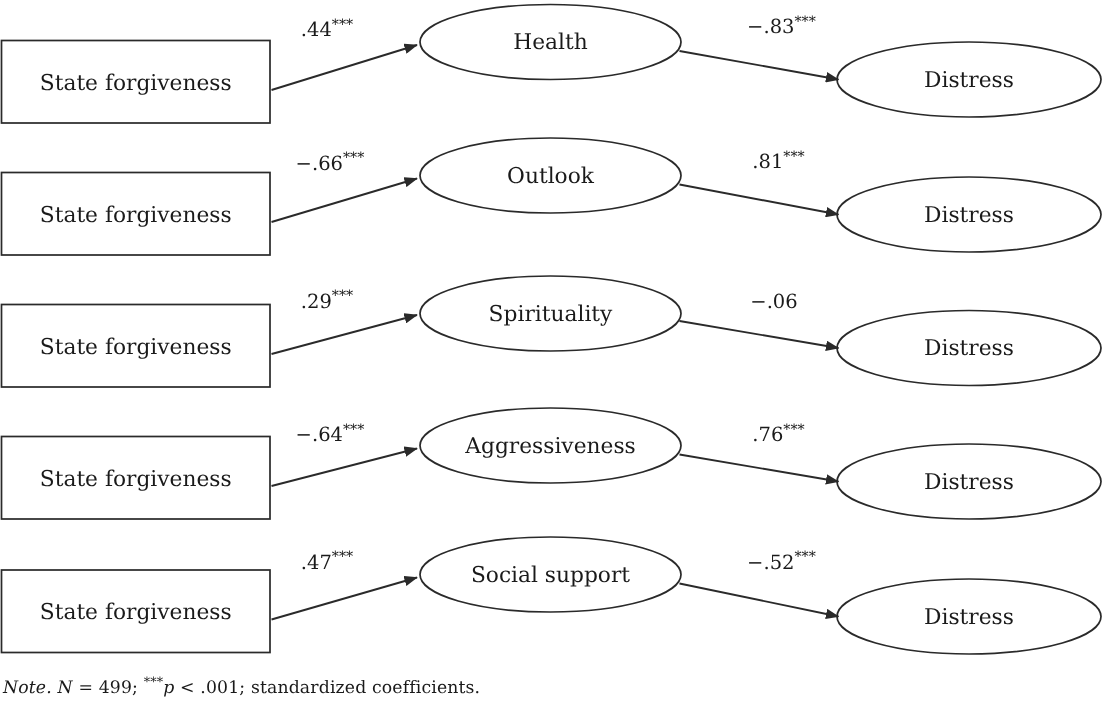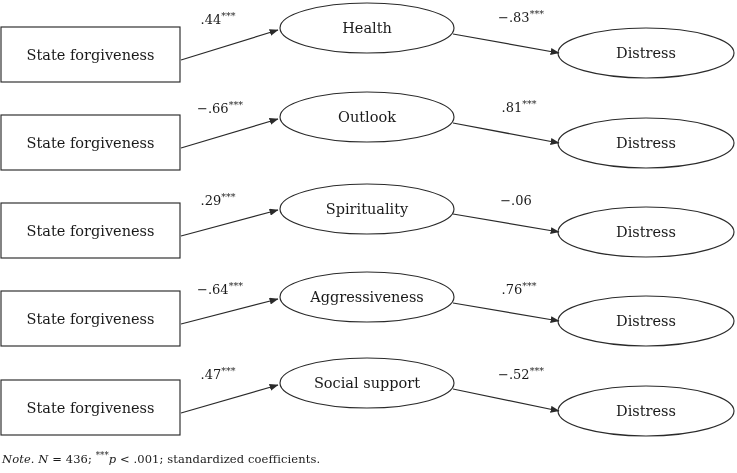--- a/index.html
+++ b/index.html
@@ -159,15 +159,15 @@
       <text class="node-label" x="646" y="412">Distress</text>
 
       <line class="path-line" x1="181" y1="413" x2="278" y2="385" marker-end="url(#arrowhead)"></line>
       <line class="path-line" x1="453" y1="389" x2="559" y2="411" marker-end="url(#arrowhead)"></line>
 
       <text class="coef-label" x="218" y="379"><tspan>.47</tspan><tspan baseline-shift="super" font-size="9.5">***</tspan></text>
       <text class="coef-label" x="521" y="379"><tspan>−.52</tspan><tspan baseline-shift="super" font-size="9.5">***</tspan></text>
     </g>
   </svg>
 
-  <div class="note-line"><i>Note.</i><span>&nbsp;</span><i>N</i><span> = 436; </span><sup>***</sup><i>p</i><span> &lt; .001; standardized coefficients.</span></div>
+  <div class="note-line"><i>Note.</i><span>&nbsp;</span><i>N</i><span> = 499; </span><sup>***</sup><i>p</i><span> &lt; .001; standardized coefficients.</span></div>
 
 </div>
 
 </body></html>

